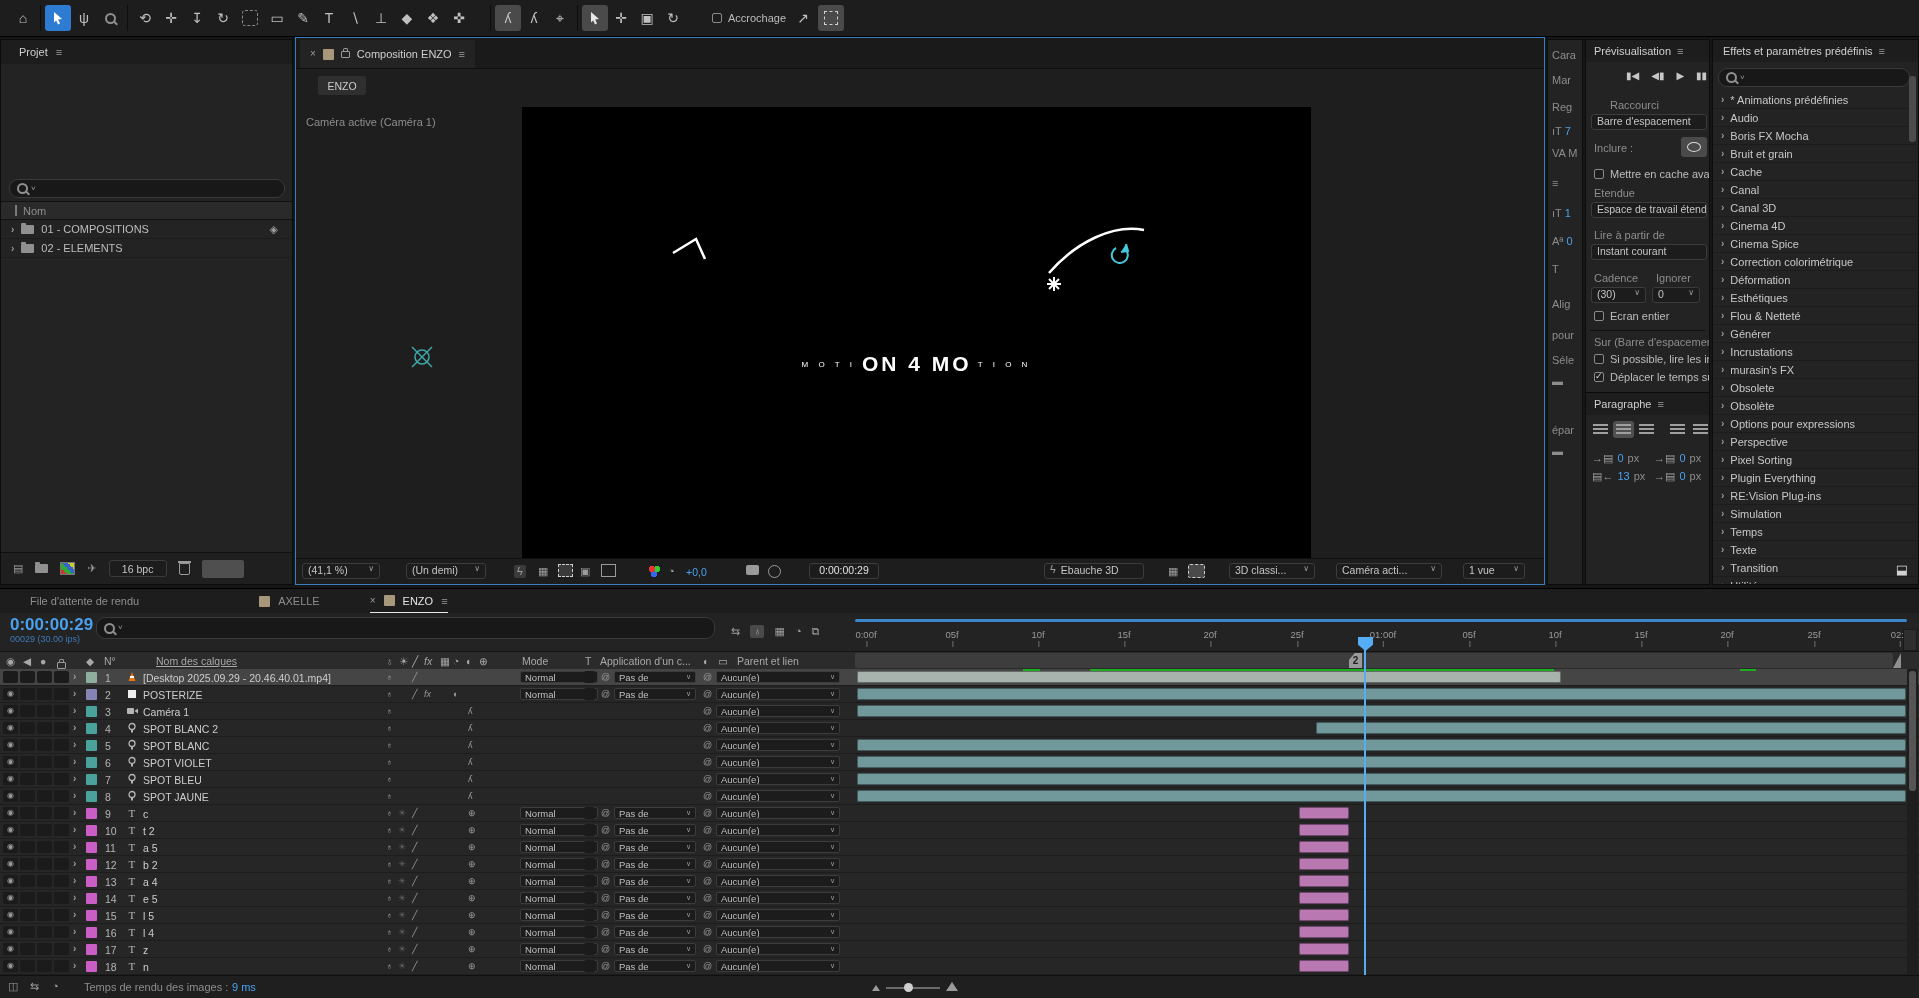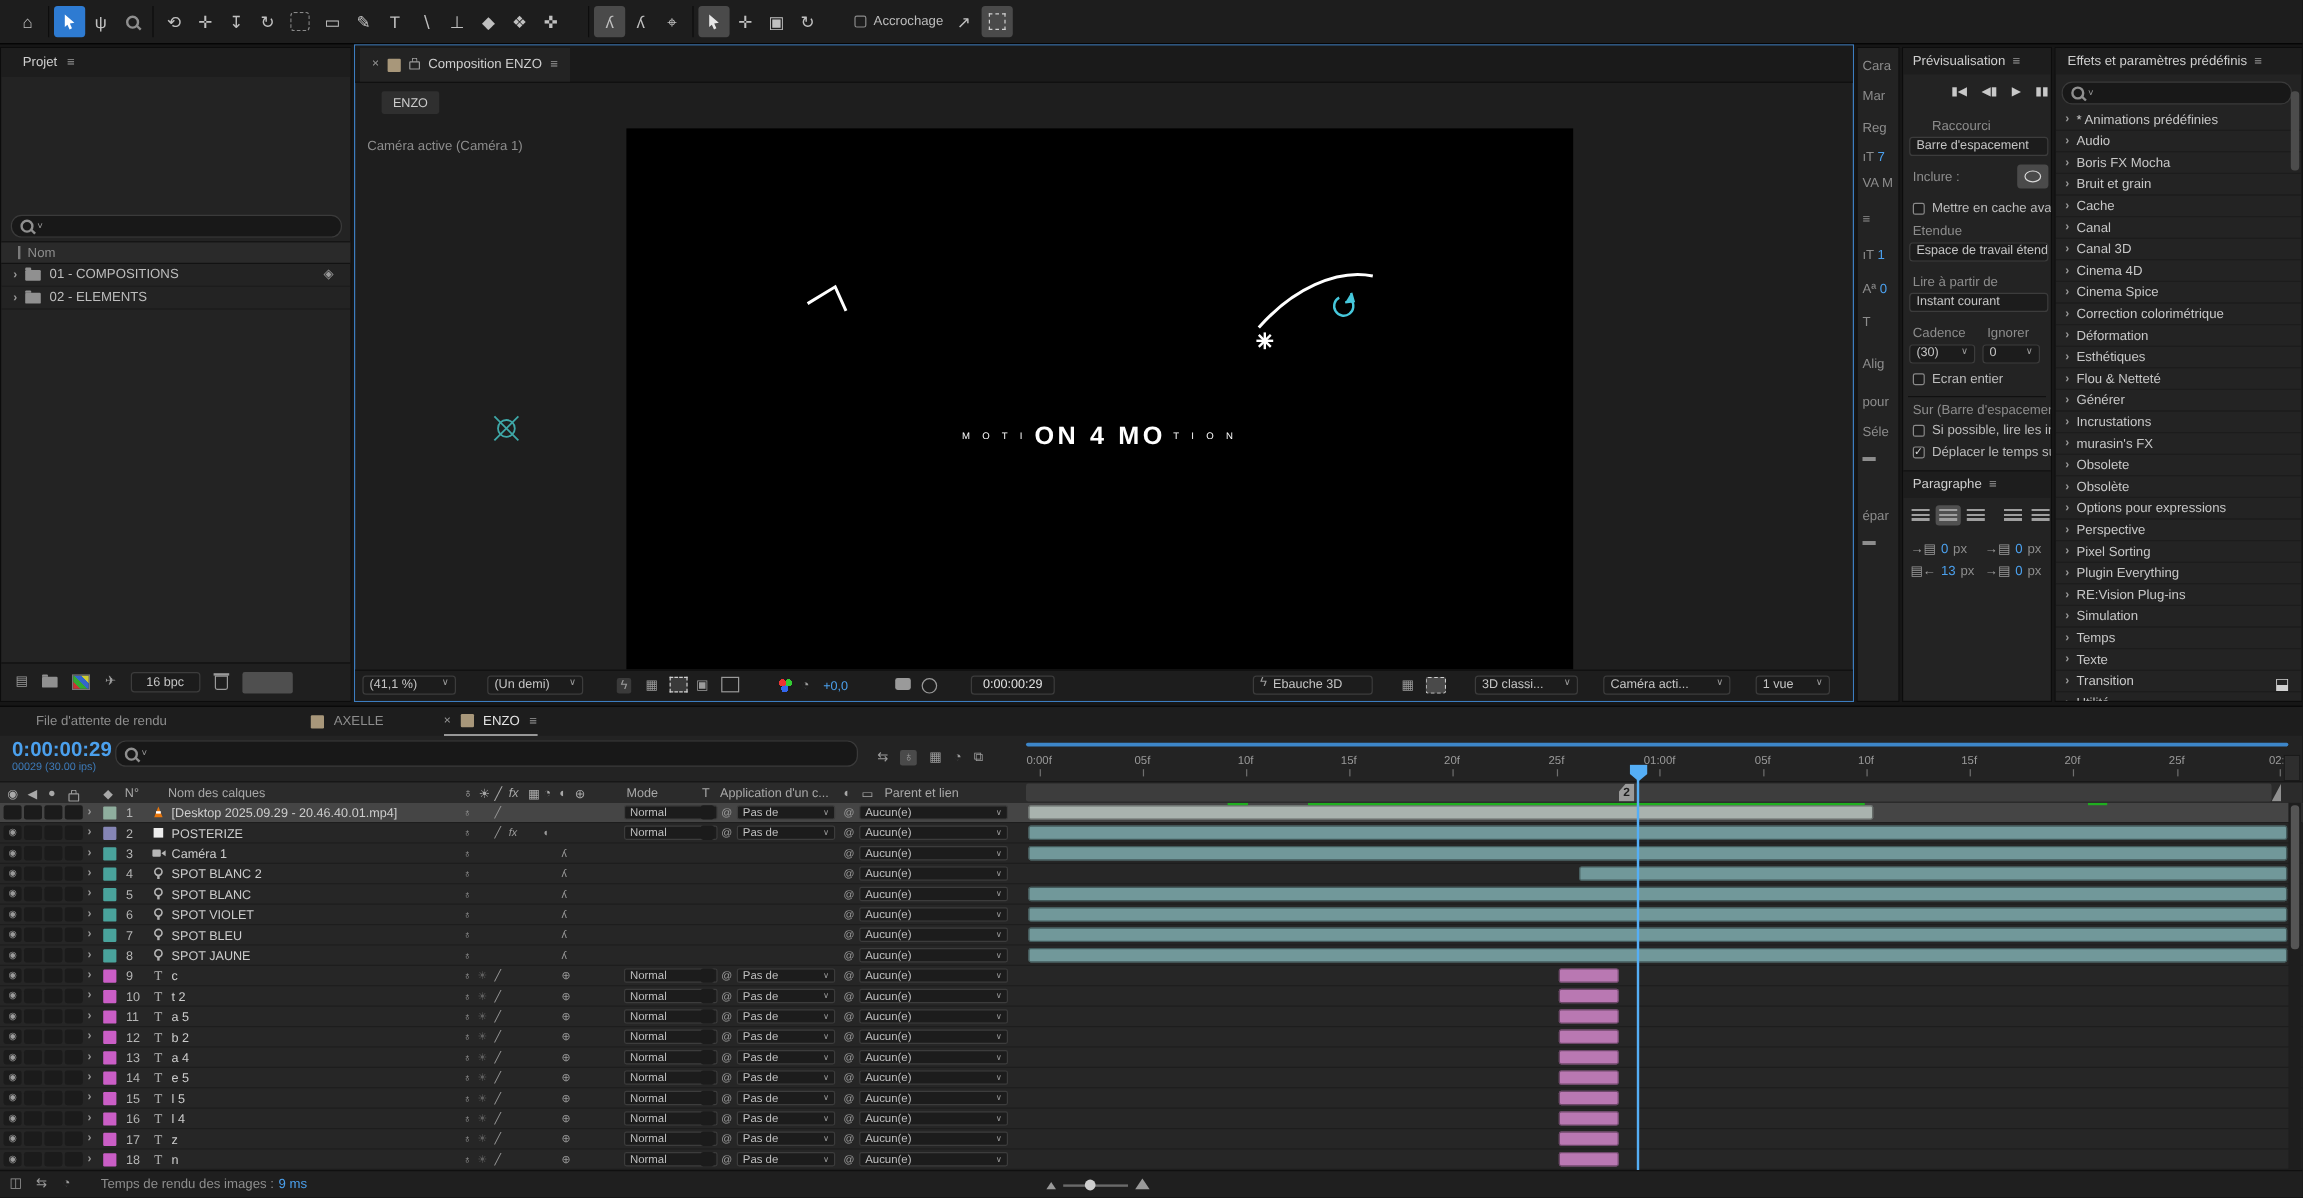--- a/index.html
+++ b/index.html
@@ -568,21 +568,21 @@
     </div>
     <div class="ab" style="right:2px;top:40px;width:12px;height:20px;background:#2e2e2e;border:1px solid #1a1a1a;"></div>
 
     <div class="ab" style="left:0;top:62px;width:1919px;height:18px;background:#2b2b2b;border-top:1px solid #141414;border-bottom:1px solid #141414;">
       <span class="hdr" style="left:6px;">◉</span>
       <span class="hdr" style="left:23px;">◀</span>
       <span class="hdr" style="left:40px;">●</span>
       <span class="lock ab" style="left:57px;top:7px;"></span>
       <span class="hdr" style="left:86px;">◆</span>
       <span class="hdr" style="left:104px;">N°</span>
-      <span class="hdr" style="left:140px;">Nom des calques</span>
+      <span class="hdr" style="left:156px;text-decoration:underline;">Nom des calques</span>
       <span class="hdr" style="left:386px;">♁</span>
       <span class="hdr" style="left:399px;">☀</span>
       <span class="hdr" style="left:412px;">╱</span>
       <span class="hdr" style="left:424px;font-style:italic;">fx</span>
       <span class="hdr" style="left:440px;">▦</span>
       <span class="hdr" style="left:453px;">◔</span>
       <span class="hdr" style="left:466px;">◐</span>
       <span class="hdr" style="left:479px;">⊕</span>
       <span class="hdr" style="left:522px;">Mode</span>
       <span class="hdr" style="left:585px;">T</span>

